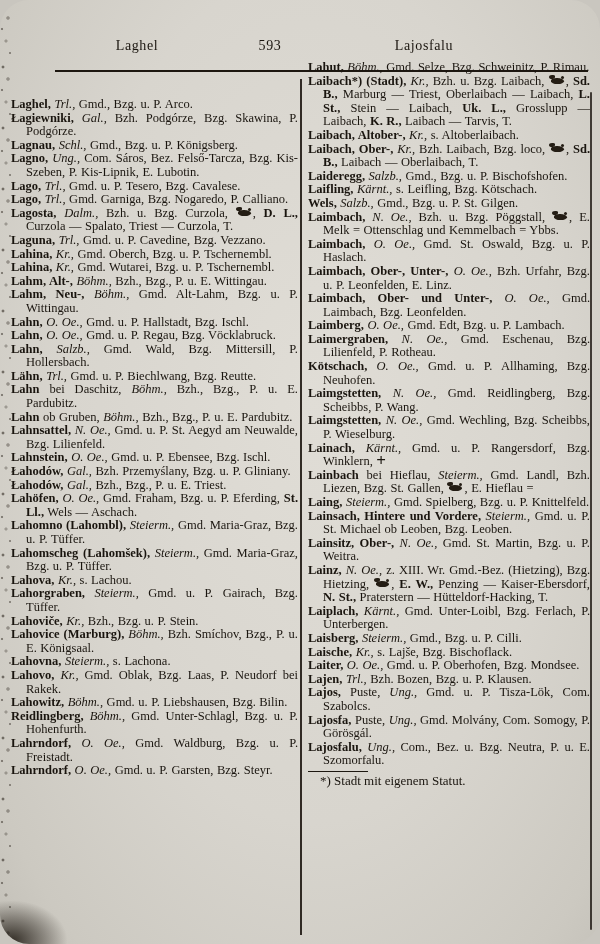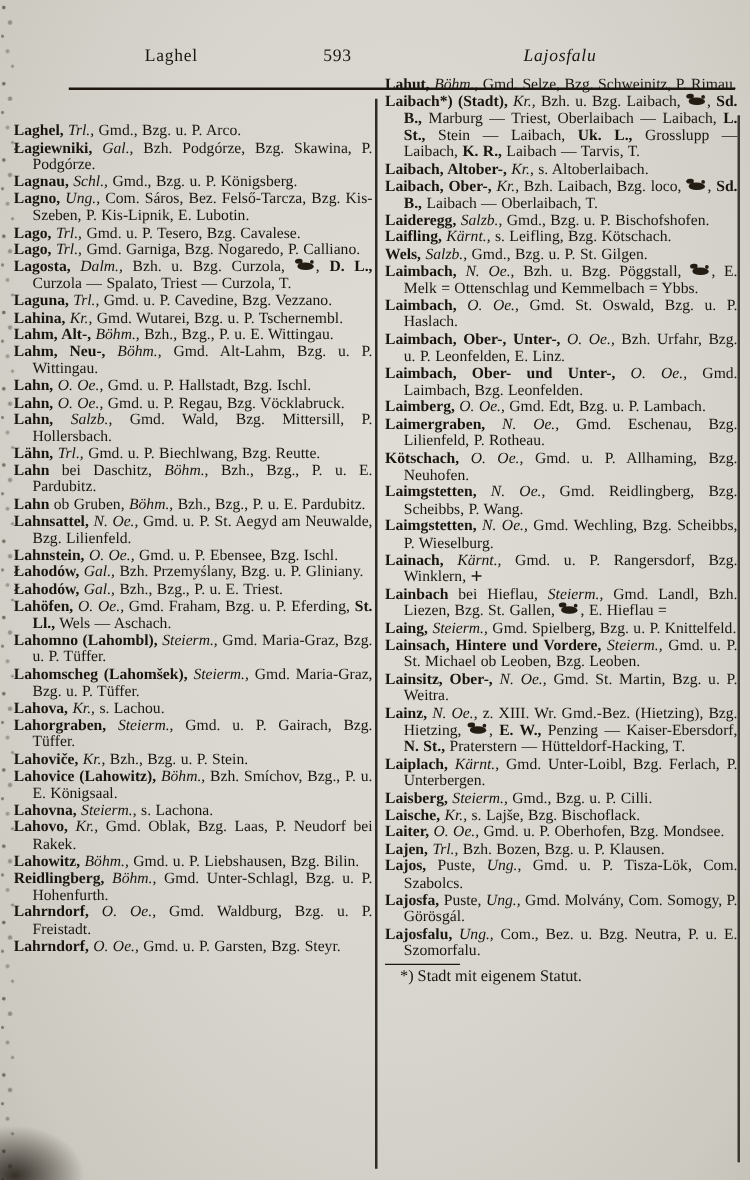--- a/index.html
+++ b/index.html
@@ -5,20 +5,21 @@
   html,body{margin:0;padding:0;}
   body{
     width:600px;height:944px;overflow:hidden;
     background:#c9c6bf;
     font-family:"Liberation Serif","DejaVu Serif",serif;
   }
   .page{
     position:relative;width:600px;height:944px;overflow:hidden;
     background:radial-gradient(ellipse at 52% 42%, #e0ddd6 0%, #d8d5ce 55%, #ccc9c1 88%, #c3c0b8 100%);
     color:#1a150f;
+    border-radius:29px;
   }
   
   .speckles{
     position:absolute;left:0;top:0;width:14px;height:944px;pointer-events:none;
     background-image:
       radial-gradient(circle at 3px 6px, rgba(35,28,20,.55) 1px, transparent 1.8px),
       radial-gradient(circle at 8px 18px, rgba(35,28,20,.35) 1.3px, transparent 2.2px),
       radial-gradient(circle at 2px 29px, rgba(35,28,20,.45) .9px, transparent 1.6px),
       radial-gradient(circle at 6px 41px, rgba(35,28,20,.30) 1.1px, transparent 2px),
       radial-gradient(circle at 10px 53px, rgba(35,28,20,.40) .8px, transparent 1.5px);
@@ -30,21 +31,21 @@
   }
   .edge-line{
     position:absolute;left:590px;top:92px;width:2px;height:838px;
     background:rgba(22,16,10,.78);border-radius:1px;
   }
   
   .header span{position:absolute;top:38px;transform:translateX(-50%);
     font-size:14px;letter-spacing:.6px;white-space:nowrap;}
   .h-left{left:137px;}
   .h-page{left:270px;}
-  .h-right{left:448px;font-style:italic;}
+  .h-right{left:424px;}
   .header-rule{
     position:absolute;left:55px;top:70px;width:533px;height:2px;
     background:#1d1710;
   }
   .col-divider{
     position:absolute;left:300px;top:79px;width:1.5px;height:856px;
     background:rgba(25,18,12,.88);
   }
   
   .col{position:absolute;top:61px;font-size:12.5px;line-height:13.6px;}
@@ -93,40 +94,41 @@
 
   <div class="col col-left">
       <p class="entry"><span class="b">Laghel,</span><span class="i"> Trl.,</span><span class="r"> Gmd., Bzg. u. P. Arco.</span></p>
       <p class="entry"><span class="b">Łagiewniki,</span><span class="i"> Gal.,</span><span class="r"> Bzh. Podgórze, Bzg. Skawina, P. Podgórze.</span></p>
       <p class="entry"><span class="b">Lagnau,</span><span class="i"> Schl.,</span><span class="r"> Gmd., Bzg. u. P. Königsberg.</span></p>
       <p class="entry"><span class="b">Lagno,</span><span class="i"> Ung.,</span><span class="r"> Com. Sáros, Bez. Felső-Tarcza, Bzg. Kis-Szeben, P. Kis-Lipnik, E. Lubotin.</span></p>
       <p class="entry"><span class="b">Lago,</span><span class="i"> Trl.,</span><span class="r"> Gmd. u. P. Tesero, Bzg. Cavalese.</span></p>
       <p class="entry"><span class="b">Lago,</span><span class="i"> Trl.,</span><span class="r"> Gmd. Garniga, Bzg. Nogaredo, P. Calliano.</span></p>
       <p class="entry"><span class="b">Lagosta,</span><span class="i"> Dalm.,</span><span class="r"> Bzh. u. Bzg. Curzola, </span><span class="ship"></span><span class="r">, </span><span class="b">D. L.,</span><span class="r"> Curzola — Spalato, Triest — Curzola, T.</span></p>
       <p class="entry"><span class="b">Laguna,</span><span class="i"> Trl.,</span><span class="r"> Gmd. u. P. Cavedine, Bzg. Vezzano.</span></p>
+      <p class="entry"><span class="b">Lahina,</span><span class="i"> Kr.,</span><span class="r"> Gmd. Oberch, Bzg. u. P. Tschernembl.</span></p>
       <p class="entry"><span class="b">Lahina,</span><span class="i"> Kr.,</span><span class="r"> Gmd. Wutarei, Bzg. u. P. Tschernembl.</span></p>
       <p class="entry"><span class="b">Lahm, Alt-,</span><span class="i"> Böhm.,</span><span class="r"> Bzh., Bzg., P. u. E. Wittingau.</span></p>
       <p class="entry"><span class="b">Lahm, Neu-,</span><span class="i"> Böhm.,</span><span class="r"> Gmd. Alt-Lahm, Bzg. u. P. Wittingau.</span></p>
       <p class="entry"><span class="b">Lahn,</span><span class="i"> O. Oe.,</span><span class="r"> Gmd. u. P. Hallstadt, Bzg. Ischl.</span></p>
       <p class="entry"><span class="b">Lahn,</span><span class="i"> O. Oe.,</span><span class="r"> Gmd. u. P. Regau, Bzg. Vöcklabruck.</span></p>
       <p class="entry"><span class="b">Lahn,</span><span class="i"> Salzb.,</span><span class="r"> Gmd. Wald, Bzg. Mittersill, P. Hollersbach.</span></p>
       <p class="entry"><span class="b">Lähn,</span><span class="i"> Trl.,</span><span class="r"> Gmd. u. P. Biechlwang, Bzg. Reutte.</span></p>
       <p class="entry"><span class="b">Lahn</span><span class="r"> bei Daschitz,</span><span class="i"> Böhm.,</span><span class="r"> Bzh., Bzg., P. u. E. Pardubitz.</span></p>
       <p class="entry"><span class="b">Lahn</span><span class="r"> ob Gruben,</span><span class="i"> Böhm.,</span><span class="r"> Bzh., Bzg., P. u. E. Pardubitz.</span></p>
       <p class="entry"><span class="b">Lahnsattel,</span><span class="i"> N. Oe.,</span><span class="r"> Gmd. u. P. St. Aegyd am Neuwalde, Bzg. Lilienfeld.</span></p>
       <p class="entry"><span class="b">Lahnstein,</span><span class="i"> O. Oe.,</span><span class="r"> Gmd. u. P. Ebensee, Bzg. Ischl.</span></p>
       <p class="entry"><span class="b">Łahodów,</span><span class="i"> Gal.,</span><span class="r"> Bzh. Przemyślany, Bzg. u. P. Gliniany.</span></p>
       <p class="entry"><span class="b">Łahodów,</span><span class="i"> Gal.,</span><span class="r"> Bzh., Bzg., P. u. E. Triest.</span></p>
       <p class="entry"><span class="b">Lahöfen,</span><span class="i"> O. Oe.,</span><span class="r"> Gmd. Fraham, Bzg. u. P. Eferding, </span><span class="b">St. Ll.,</span><span class="r"> Wels — Aschach.</span></p>
       <p class="entry"><span class="b">Lahomno (Lahombl),</span><span class="i"> Steierm.,</span><span class="r"> Gmd. Maria-Graz, Bzg. u. P. Tüffer.</span></p>
       <p class="entry"><span class="b">Lahomscheg (Lahomšek),</span><span class="i"> Steierm.,</span><span class="r"> Gmd. Maria-Graz, Bzg. u. P. Tüffer.</span></p>
       <p class="entry"><span class="b">Lahova,</span><span class="i"> Kr.,</span><span class="r"> s. Lachou.</span></p>
       <p class="entry"><span class="b">Lahorgraben,</span><span class="i"> Steierm.,</span><span class="r"> Gmd. u. P. Gairach, Bzg. Tüffer.</span></p>
       <p class="entry"><span class="b">Lahoviče,</span><span class="i"> Kr.,</span><span class="r"> Bzh., Bzg. u. P. Stein.</span></p>
-      <p class="entry"><span class="b">Lahovice (Lahowitz),</span><span class="i"> Böhm.,</span><span class="r"> Bzh. Smíchov, Bzg., P. u. E. Königsaal.</span></p>
+      <p class="entry"><span class="b">Lahovice (Marburg),</span><span class="i"> Böhm.,</span><span class="r"> Bzh. Smíchov, Bzg., P. u. E. Königsaal.</span></p>
       <p class="entry"><span class="b">Lahovna,</span><span class="i"> Steierm.,</span><span class="r"> s. Lachona.</span></p>
       <p class="entry"><span class="b">Lahovo,</span><span class="i"> Kr.,</span><span class="r"> Gmd. Oblak, Bzg. Laas, P. Neudorf bei Rakek.</span></p>
       <p class="entry"><span class="b">Lahowitz,</span><span class="i"> Böhm.,</span><span class="r"> Gmd. u. P. Liebshausen, Bzg. Bilin.</span></p>
       <p class="entry"><span class="b">Reidlingberg,</span><span class="i"> Böhm.,</span><span class="r"> Gmd. Unter-Schlagl, Bzg. u. P. Hohenfurth.</span></p>
       <p class="entry"><span class="b">Lahrndorf,</span><span class="i"> O. Oe.,</span><span class="r"> Gmd. Waldburg, Bzg. u. P. Freistadt.</span></p>
       <p class="entry"><span class="b">Lahrndorf,</span><span class="i"> O. Oe.,</span><span class="r"> Gmd. u. P. Garsten, Bzg. Steyr.</span></p>
     </div>
 
   <div class="col col-right">
     <div>

